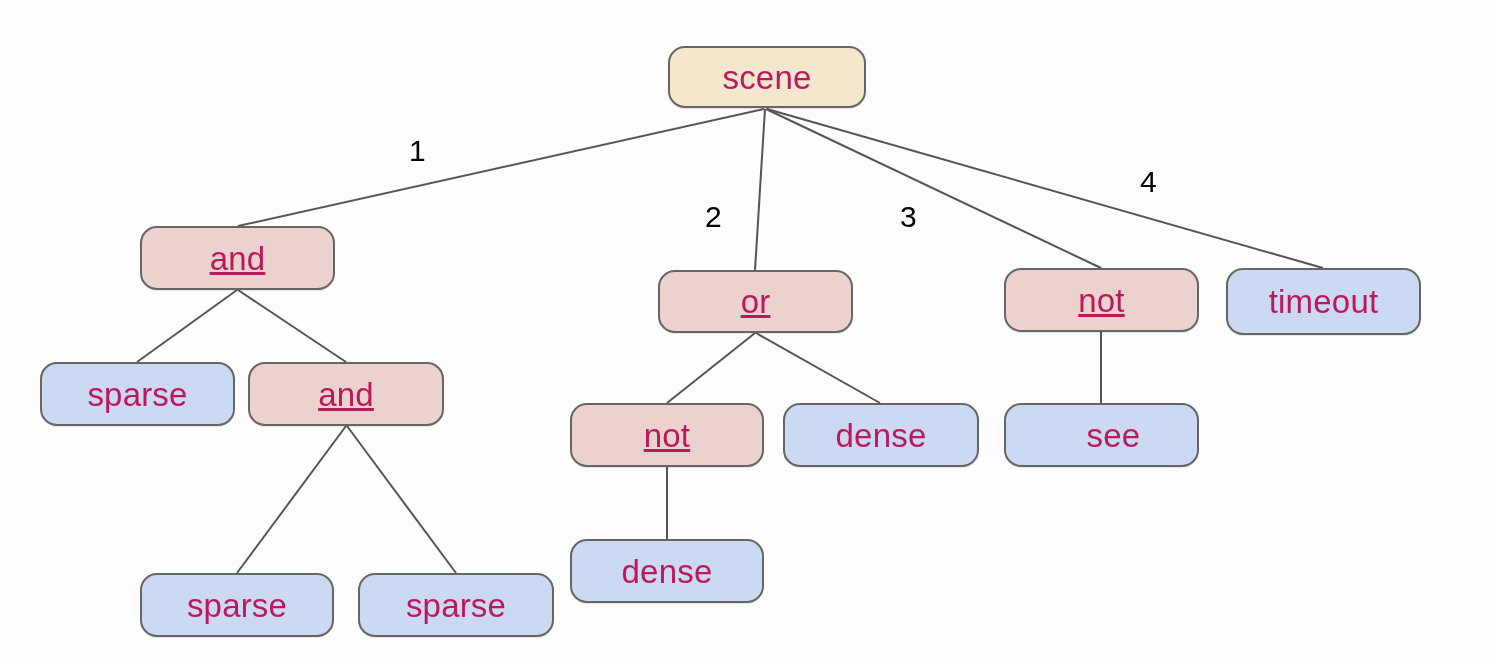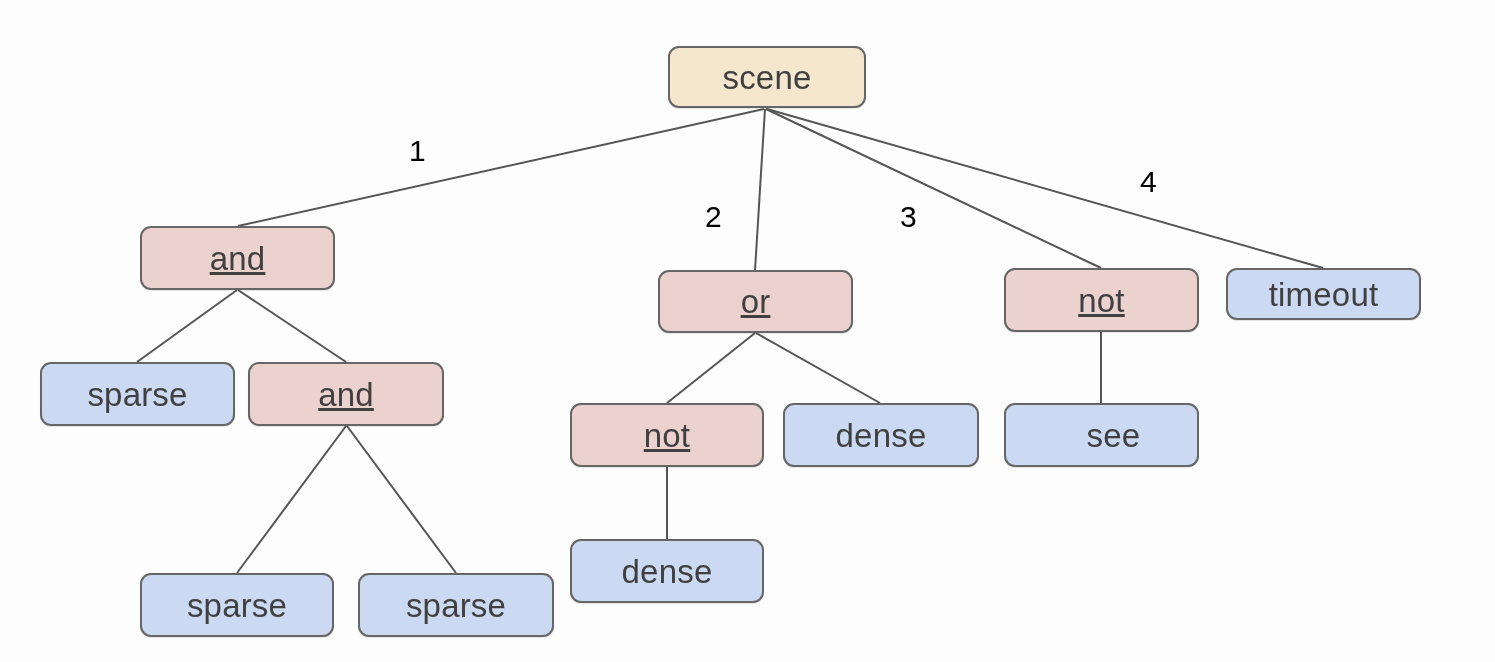--- a/index.html
+++ b/index.html
@@ -20,27 +20,27 @@
     left: 0;
     top: 0;
     width: 1495px;
     height: 662px;
     pointer-events: none;
   }
   .node {
     position: absolute;
     box-sizing: border-box;
     border: 2px solid #666666;
-    border-radius: 11px;
+    border-radius: 17px;
     display: flex;
     align-items: center;
     justify-content: center;
     font-size: 33px;
     line-height: 1;
-    color: #404040;
+    color: #be185d;
     letter-spacing: 0.2px;
     white-space: nowrap;
     box-shadow: 0 1px 1px rgba(0,0,0,0.10);
   }
   .node-root   { background: #f5e6ce; }
   .node-op     { background: #ecd2cf; text-decoration: underline; }
   .node-term   { background: #ccd9f2; }
   .edge-label {
     position: absolute;
     font-size: 30px;
@@ -73,21 +73,21 @@
       <div class="node node-term" style="left: 40px; top: 362px; width: 195px; height: 64px;">sparse</div>
       <div class="node node-op" style="left: 248px; top: 362px; width: 196px; height: 64px;">and</div>
       <div class="node node-term" style="left: 140px; top: 573px; width: 194px; height: 64px;">sparse</div>
       <div class="node node-term" style="left: 358px; top: 573px; width: 196px; height: 64px;">sparse</div>
       <div class="node node-op" style="left: 658px; top: 270px; width: 195px; height: 63px;">or</div>
       <div class="node node-op" style="left: 570px; top: 403px; width: 194px; height: 64px;">not</div>
       <div class="node node-term" style="left: 783px; top: 403px; width: 196px; height: 64px;">dense</div>
       <div class="node node-term" style="left: 570px; top: 539px; width: 194px; height: 64px;">dense</div>
       <div class="node node-op" style="left: 1004px; top: 268px; width: 195px; height: 64px;">not</div>
       <div class="node node-term" style="left: 1004px; top: 403px; width: 195px; height: 64px; padding-left: 24px;">see</div>
-      <div class="node node-term" style="left: 1226px; top: 268px; width: 195px; height: 52px;">timeout</div>
+      <div class="node node-term" style="left: 1226px; top: 268px; width: 195px; height: 67px;">timeout</div>
     </div>
   <div id="label-layer">
       <div class="edge-label" style="left: 409px; top: 136px;">1</div>
       <div class="edge-label" style="left: 705px; top: 202px;">2</div>
       <div class="edge-label" style="left: 900px; top: 202px;">3</div>
       <div class="edge-label" style="left: 1140px; top: 167px;">4</div>
     </div>
 </div>
 
 </body></html>

